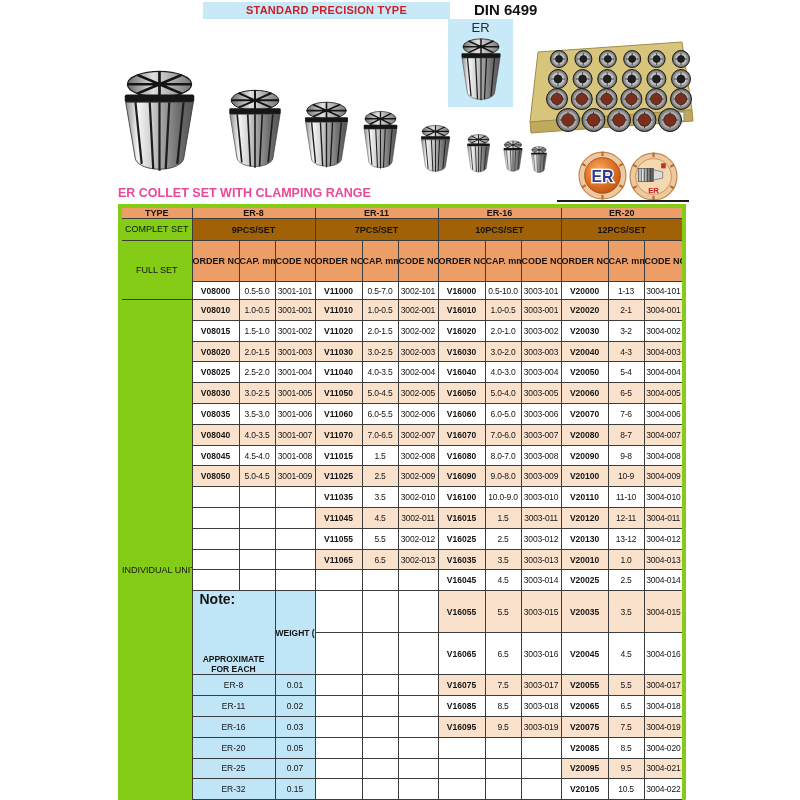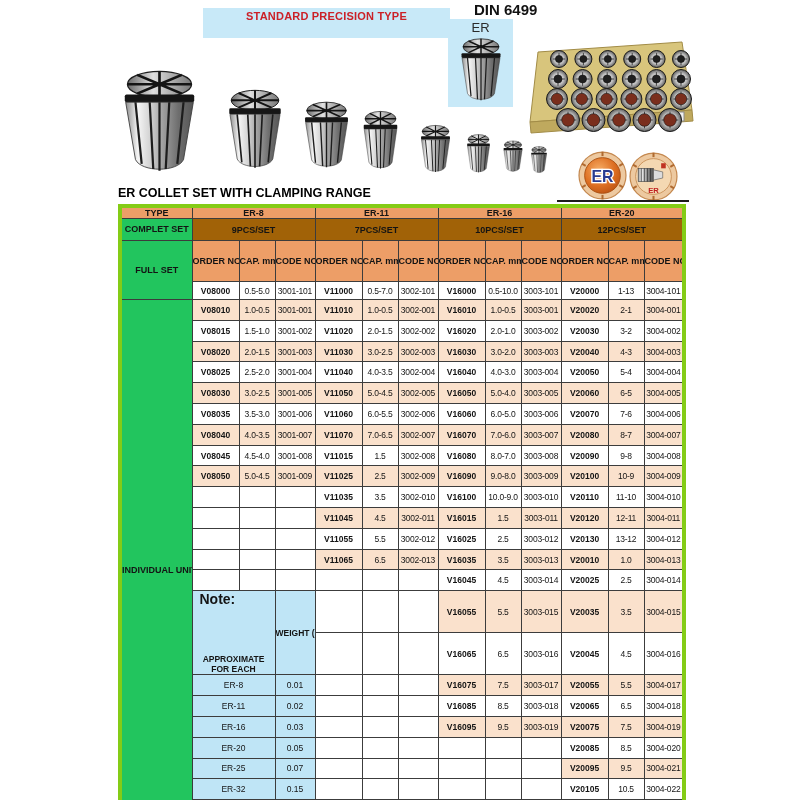--- a/index.html
+++ b/index.html
@@ -1,24 +1,24 @@
 <!DOCTYPE html>
 <html><head>
 <meta charset="utf-8">
 <style>
   html,body{margin:0;padding:0;background:#fff;}
   .page{position:relative;width:800px;height:800px;background:#ffffff;
         font-family:"Liberation Sans",sans-serif;overflow:hidden;}
 
   
-  .precision-label{position:absolute;left:203px;top:2px;width:247px;height:30px;
+  .precision-label{position:absolute;left:203px;top:2px;width:247px;height:17px;
     background:#c8e9f8;color:#cb2027;font-weight:bold;font-size:11px;
-    text-align:center;line-height:17px;letter-spacing:.2px;margin-top:6px;}
+    text-align:center;line-height:17px;letter-spacing:.2px;}
   .din-label{position:absolute;left:474px;top:1px;font-weight:bold;font-size:15px;color:#111;}
-  .section-title{position:absolute;left:118px;top:186px;font-size:12.5px;font-weight:bold;color:#000000;}
+  .section-title{position:absolute;left:118px;top:186px;font-size:12.5px;font-weight:bold;color:#ec4899;}
   .badge-underline{position:absolute;left:557px;top:200px;width:132px;height:2px;background:#1b1b1b;}
 
   
   .collet{position:absolute;}
   .c1{left:115px;top:62px;width:89px;height:113px;}
   .c2{left:222px;top:83px;width:66px;height:88px;}
   .c3{left:299px;top:96px;width:55px;height:74px;}
   .c4{left:359px;top:106px;width:43px;height:65px;}
   .c5{left:417px;top:121px;width:37px;height:53px;}
   .c6{left:464px;top:131px;width:29px;height:43px;}
@@ -33,21 +33,21 @@
   .b2{left:629px;top:152px;}
 
   
   table.er{position:absolute;left:118px;top:204px;border-collapse:collapse;
     table-layout:fixed;width:564px;border:4px solid #84cc16;}
   table.er td{border:1px solid #3c3c3c;padding:0;text-align:center;vertical-align:middle;
     color:#141414;overflow:hidden;white-space:nowrap;}
   .r-type{height:12px;} .r-pcs{height:22px;} .r-colhead{height:41px;}
   .r-full{height:18px;} .r-data{height:20.8px;}
   td.hdr{background:#ed9e67;font-weight:bold;font-size:9px;line-height:1.12;white-space:pre-line;}
-  td.lbl{background:#22c55e;font-weight:bold;font-size:9px;line-height:1.15;white-space:pre-line;}
+  td.lbl{background:#84cc16;font-weight:normal;font-size:9px;line-height:1.15;white-space:pre-line;}
   td.pcs{background:#a16207;font-weight:bold;font-size:9px;}
   td.ord{font-weight:bold;font-size:8.5px;}
   td.cap,td.code{font-size:8.5px;letter-spacing:-.2px;}
   td.tint{background:#fae1cc;}
   td.gl{border-left:2px solid #111;}
   td.note{background:#bfe5f6;font-size:8.5px;}
   td.nhd{font-weight:bold;line-height:1.2;white-space:pre-line;}
   td.vtop{vertical-align:top;padding-top:3px;}
   .note-prefix{text-align:left;padding-left:7px;font-weight:bold;font-size:14px;}
   .note-body{text-align:center;font-weight:bold;font-size:8.5px;white-space:pre-line;line-height:1.2;margin-top:46px;}

